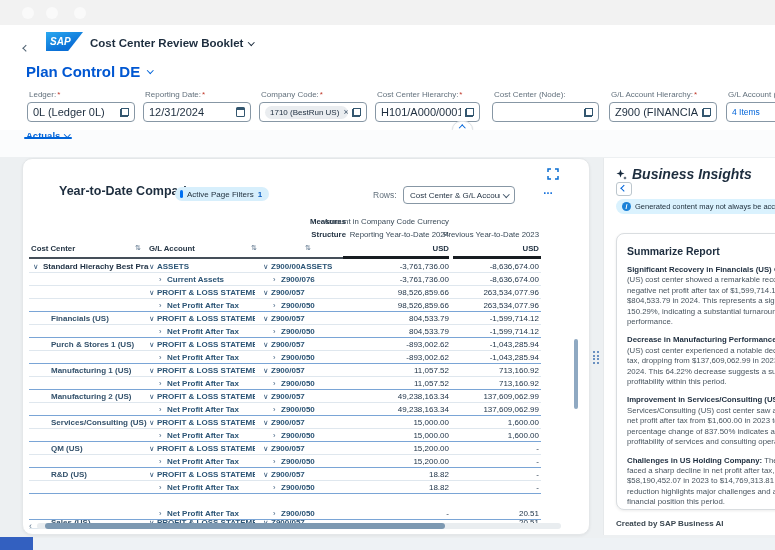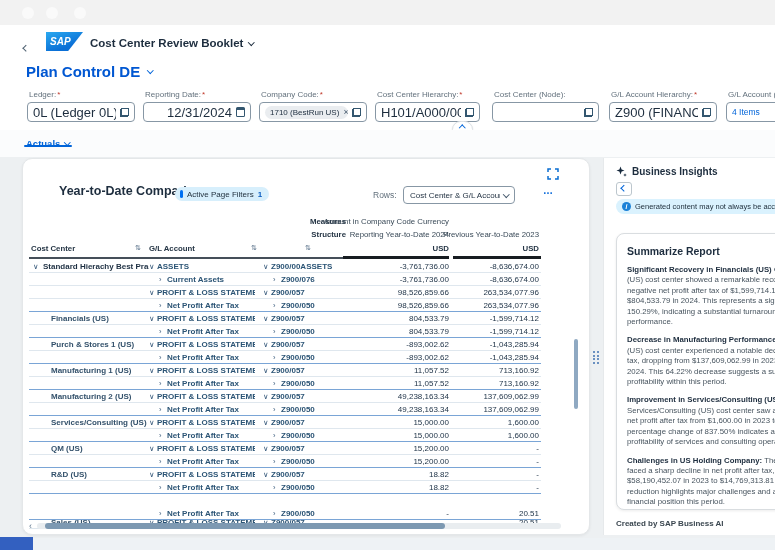--- a/index.html
+++ b/index.html
@@ -25,34 +25,34 @@
   .chev{display:inline-block;width:4.5px;height:4.5px;border-right:1.4px solid currentColor;border-bottom:1.4px solid currentColor;transform:rotate(45deg);margin-top:-2px;}
   .chev.left{transform:rotate(135deg);}
   .chev.up{transform:rotate(225deg);}
 
   
   .pagetitle{left:26px;top:63px;font-size:15px;font-weight:800;color:#0057d2;display:flex;align-items:center;gap:8px;}
   .ffield{position:absolute;top:90px;height:34px;}
   .flabel{position:absolute;left:2px;top:0;font-size:8px;color:#62707c;white-space:nowrap;}
   .req{color:#c0392b;margin-left:1px;}
   .finput{position:absolute;left:0;top:12px;width:100%;height:20px;border:1px solid #8797a5;border-radius:4px;background:#fff;display:flex;align-items:center;padding:0 5px;gap:4px;}
-  .fval{font-size:13px;color:#1d2d3e;white-space:nowrap;overflow:hidden;flex:1;text-align:right;}
+  .fval{font-size:11px;color:#1d2d3e;white-space:nowrap;overflow:hidden;flex:1;}
   .flink{font-size:8.5px;color:#0064d9;white-space:nowrap;flex:1;}
   .token{background:#eaedf0;border-radius:8px;font-size:8px;color:#1d2d3e;padding:1.5px 5px;display:flex;align-items:center;gap:4px;white-space:nowrap;overflow:hidden;}
   .tkx{color:#44586c;font-size:9px;cursor:pointer;}
   .vh{width:9px;height:9px;position:relative;flex:0 0 9px;}
   .vh::before{content:"";position:absolute;left:0;bottom:0;width:6px;height:6px;border:1.2px solid #33566f;}
   .vh::after{content:"";position:absolute;right:0;top:0;width:6px;height:6px;border:1.2px solid #33566f;background:#fff;}
   .cal{width:9px;height:10px;border:1.2px solid #33566f;border-top:3.5px solid #33566f;border-radius:1.5px;flex:0 0 9px;}
   .mag{width:7px;height:7px;border:1.4px solid #44586c;border-radius:50%;position:relative;flex:0 0 9px;}
   .mag::after{content:"";position:absolute;width:4.5px;height:1.5px;background:#44586c;transform:rotate(45deg);right:-3.5px;bottom:-1.5px;}
   .collapsebtn{left:452px;top:121px;width:21px;height:17px;background:#fff;border:1px solid #dde2e6;border-radius:10px;box-shadow:0 1px 2px rgba(0,0,0,.12);color:#0064d9;display:flex;align-items:center;justify-content:center;cursor:pointer;}
 
   
-  .tabbar{left:0;top:130px;width:775px;height:27px;background:#fbfcfd;display:flex;align-items:center;padding-left:24px;gap:8px;}
+  .tabbar{left:0;top:130px;width:775px;height:27px;background:#fbfcfd;display:flex;align-items:flex-start;padding-left:24px;gap:8px;}
   .tab{position:relative;display:flex;align-items:center;gap:5px;font-size:9.5px;font-weight:700;color:#1d2d3e;cursor:pointer;border:none;background:none;padding:0 2px;}
   .tab.sel{color:#0064d9;}
   .tab.sel::after{content:"";position:absolute;left:0;right:0;bottom:2px;height:2.5px;background:#0064d9;border-radius:2px;}
 
   .content{left:0;top:157px;width:775px;height:381px;background:#edf0f2;}
 
   
   .card{left:22px;top:158px;width:568px;height:377px;background:#fff;border:1px solid #e4e7e9;border-radius:10px;box-shadow:0 1px 3px rgba(0,0,0,.06);}
   .expandic{right:30px;top:9px;cursor:pointer;}
   .cardtitle{left:36px;top:25px;font-size:12.5px;font-weight:800;color:#1d2d3e;}
@@ -83,21 +83,21 @@
   .hsb-track{left:14px;top:364px;width:524px;height:6px;background:#e9edf0;border-radius:3px;}
   .hsb-thumb{left:8px;top:0;width:400px;height:6px;background:#7d99b2;border-radius:3px;cursor:grab;}
   .vsb-thumb{left:551px;top:180px;width:4px;height:70px;background:#8fa9c2;border-radius:2px;cursor:grab;}
 
   
   .grip{left:593px;top:351px;width:8px;height:17px;display:grid;grid-template-columns:2px 2px;grid-auto-rows:2px;gap:1.6px;cursor:col-resize;}
   .grip i{background:#3f72b0;border-radius:1px;}
 
   
   .panel{left:603px;top:158px;width:200px;height:377px;background:#fff;border-left:1px solid #e6e9eb;}
-  .ins-head{left:12px;top:8px;display:flex;align-items:center;gap:5px;font-size:10px;font-weight:700;color:#1d2d3e;}
+  .ins-head{left:12px;top:8px;display:flex;align-items:center;gap:5px;font-size:14px;font-weight:700;color:#1d2d3e;font-style:italic;}
   .ins-collapse{left:12px;top:24px;width:16px;height:14px;border:1px solid #bcc6cd;border-radius:3px;background:#fff;color:#0064d9;display:flex;align-items:center;justify-content:center;cursor:pointer;}
   .disclaimer{left:12px;top:41px;width:178px;height:15px;background:#daf2fe;border-radius:8px;display:flex;align-items:center;padding:0 6px;gap:4px;}
   .info-i{width:9px;height:9px;border-radius:50%;background:#1a81d7;color:#fff;font-size:6.5px;font-weight:700;font-style:italic;display:flex;align-items:center;justify-content:center;flex:0 0 9px;}
   .disctext{font-size:7.5px;color:#22323f;white-space:nowrap;overflow:hidden;}
   .inscard{left:12px;top:75px;width:184px;height:277px;background:#fff;border:1px solid #d9dde0;border-radius:8px;box-shadow:0 1px 3px rgba(0,0,0,.08);padding:11px 10px;overflow:hidden;}
   .institle{font-size:10.5px;font-weight:700;color:#1d2d3e;margin-bottom:8px;}
   .para{margin-bottom:8px;}
   .iline{font-size:7.8px;line-height:10.4px;color:#47545f;white-space:nowrap;}
   .iline b{color:#1d2d3e;}
   .ins-footer{left:12px;top:361px;font-size:8px;font-weight:700;color:#3b4750;white-space:nowrap;}

